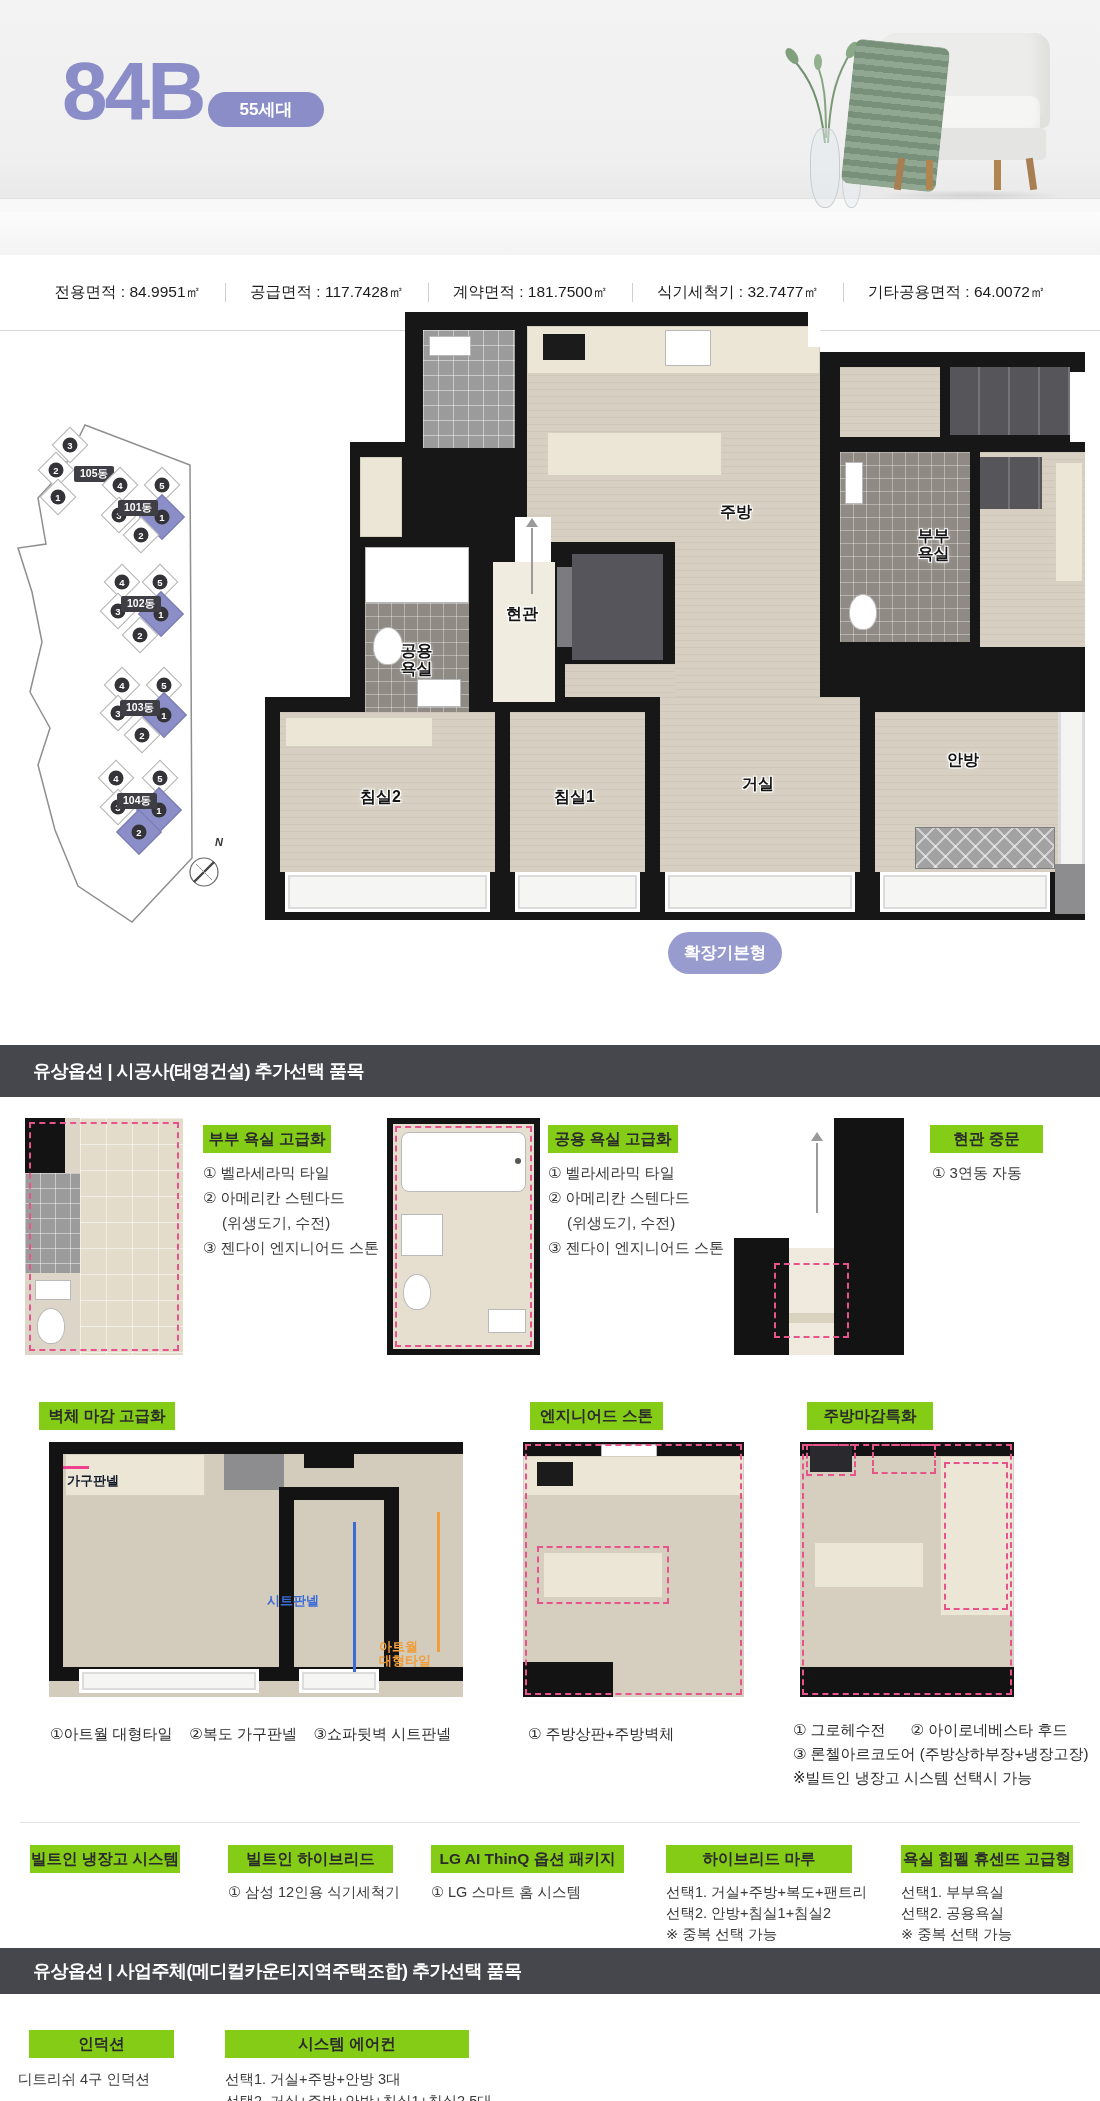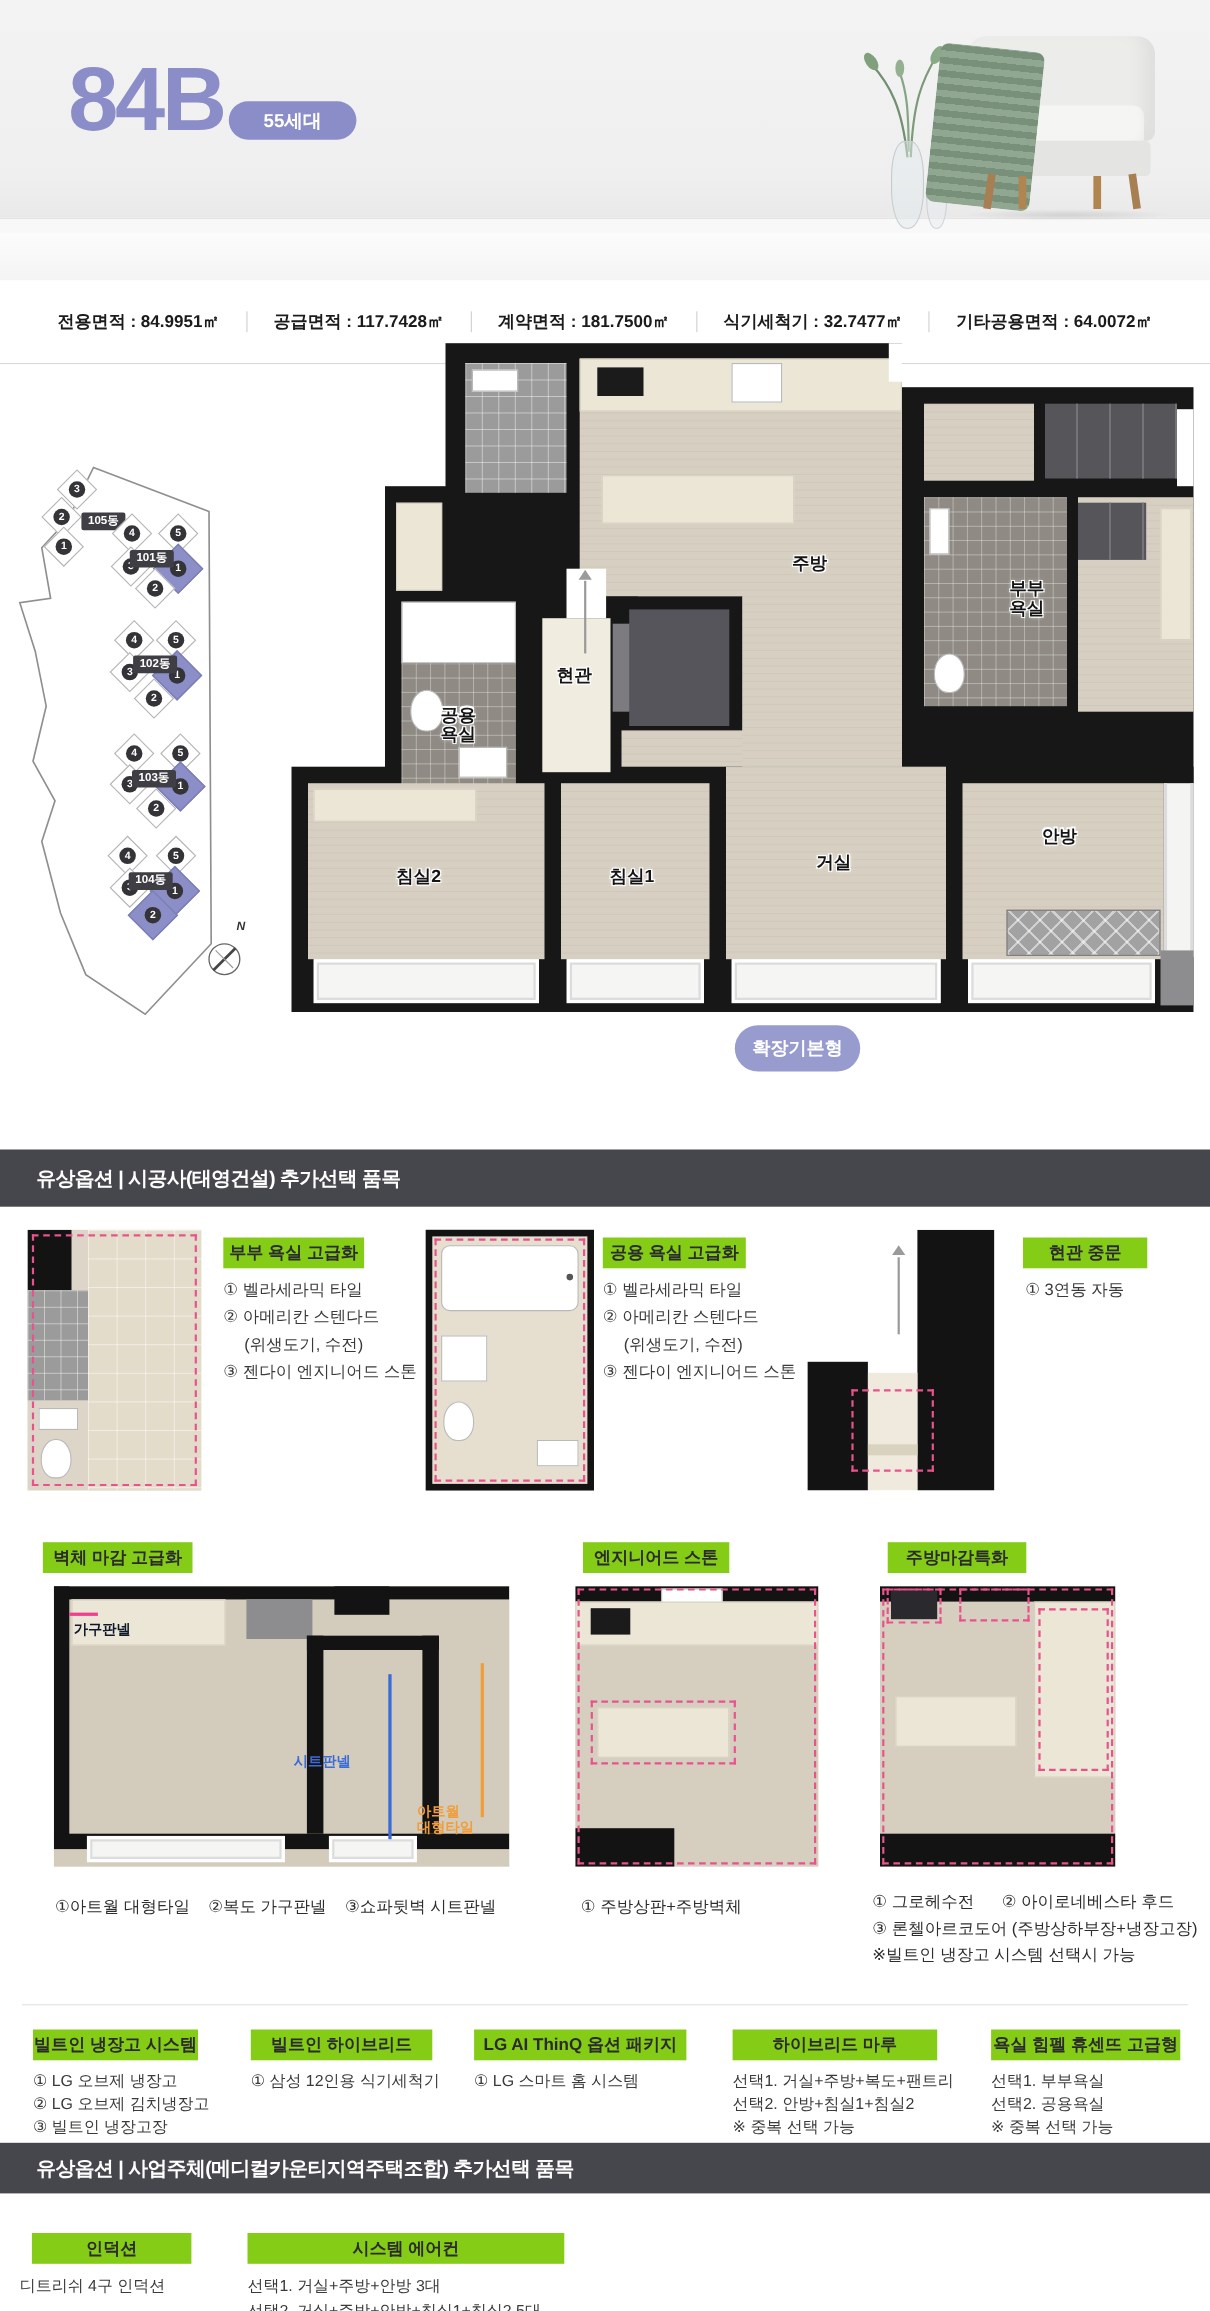--- a/index.html
+++ b/index.html
@@ -8,21 +8,21 @@
   .abs{position:absolute;}
   
   .hero-wall{background:linear-gradient(180deg,#f3f3f4 0%,#efeff0 82%,#e9e9ea 100%);}
   .hero-base{background:#f8f8f8;border-top:1px solid #e1e1e2;}
   .hero-floor{background:linear-gradient(#fcfcfc,#f4f4f4);}
   .unit-title{font-size:82px;font-weight:bold;color:#8a8dc7;letter-spacing:-3px;line-height:1;text-align:center;}
   .badge{background:#8a8dc7;color:#fff;border-radius:18px;display:flex;align-items:center;justify-content:center;
          font-size:17px;font-weight:bold;}
   
   .areabar{display:flex;align-items:center;justify-content:center;background:#fff;border-bottom:1px solid #d9d9d9;}
-  .area-item{font-size:15.5px;font-weight:bold;color:#1b1b1b;white-space:nowrap;}
+  .area-item{font-size:15.5px;font-weight:normal;color:#1b1b1b;white-space:nowrap;}
   .area-item .lb::after{content:" : ";}
   .vsep{width:1px;height:19px;background:#cfcfcf;margin:0 24px;}
   
   .bl{position:absolute;background:#3e3e44;color:#fff;font-size:10.5px;font-weight:bold;padding:2px 6px;
       border-radius:2px;white-space:nowrap;line-height:1.1;}
   .diam{position:absolute;width:26px;height:26px;}
   .diam .sq{position:absolute;inset:0;transform:rotate(45deg);background:#fff;border:1.5px solid #b3b3b3;}
   .diam.hl .sq{background:#8b8ec7;border-color:#7b7eb6;transform:rotate(45deg) scale(1.25);}
   .diam .nc{position:absolute;left:50%;top:50%;transform:translate(-50%,-50%);width:15px;height:15px;border-radius:50%;
             background:#333338;color:#fff;font-size:9.5px;font-weight:bold;display:flex;align-items:center;justify-content:center;}
@@ -396,25 +396,20 @@
   </div>
   <div class="abs" style="left:793px;top:1718px">
     <div class="cap">① 그로헤수전      ② 아이로네베스타 후드</div>
     <div class="cap">③ 론첼아르코도어 (주방상하부장+냉장고장)</div>
     <div class="cap">※빌트인 냉장고 시스템 선택시 가능</div>
   </div>
 
   <div class="abs divline" style="left:20px;top:1822px;width:1060px;height:1px"></div>
 
   <div class="abs tbox" style="left:30px;top:1845px;width:150px;height:28px">빌트인 냉장고 시스템</div>
-  <div class="abs opt-items-sm" style="left:30px;top:1882px">
-    <div>① LG 오브제 냉장고</div>
-    <div>② LG 오브제 김치냉장고</div>
-    <div>③ 빌트인 냉장고장</div>
-  </div>
   <div class="abs tbox" style="left:228px;top:1845px;width:165px;height:28px">빌트인 하이브리드</div>
   <div class="abs opt-items-sm" style="left:228px;top:1882px">
     <div>① 삼성 12인용 식기세척기</div>
   </div>
   <div class="abs tbox" style="left:431px;top:1845px;width:193px;height:28px">LG AI ThinQ 옵션 패키지</div>
   <div class="abs opt-items-sm" style="left:431px;top:1882px">
     <div>① LG 스마트 홈 시스템</div>
   </div>
   <div class="abs tbox" style="left:666px;top:1845px;width:186px;height:28px">하이브리드 마루</div>
   <div class="abs opt-items-sm" style="left:666px;top:1882px">
@@ -430,19 +425,19 @@
   </div>
 
   <div class="abs darkbar" style="left:0;top:1948px;width:1100px;height:46px">
     <span>유상옵션 | 사업주체(메디컬카운티지역주택조합) 추가선택 품목</span>
   </div>
 
   <div class="abs tbox" style="left:29px;top:2030px;width:145px;height:28px">인덕션</div>
   <div class="abs opt-items-sm" style="left:18px;top:2068px;line-height:22px">
     <div>디트리쉬 4구 인덕션</div>
   </div>
-  <div class="abs tbox" style="left:225px;top:2030px;width:288px;height:28px">시스템 에어컨</div>
+  <div class="abs tbox" style="left:225px;top:2030px;width:244px;height:28px">시스템 에어컨</div>
   <div class="abs opt-items-sm" style="left:225px;top:2068px;line-height:22px">
     <div>선택1. 거실+주방+안방 3대</div>
     <div>선택2. 거실+주방+안방+침실1+침실2 5대</div>
   </div>
 
 </div>
 
 </body></html>

